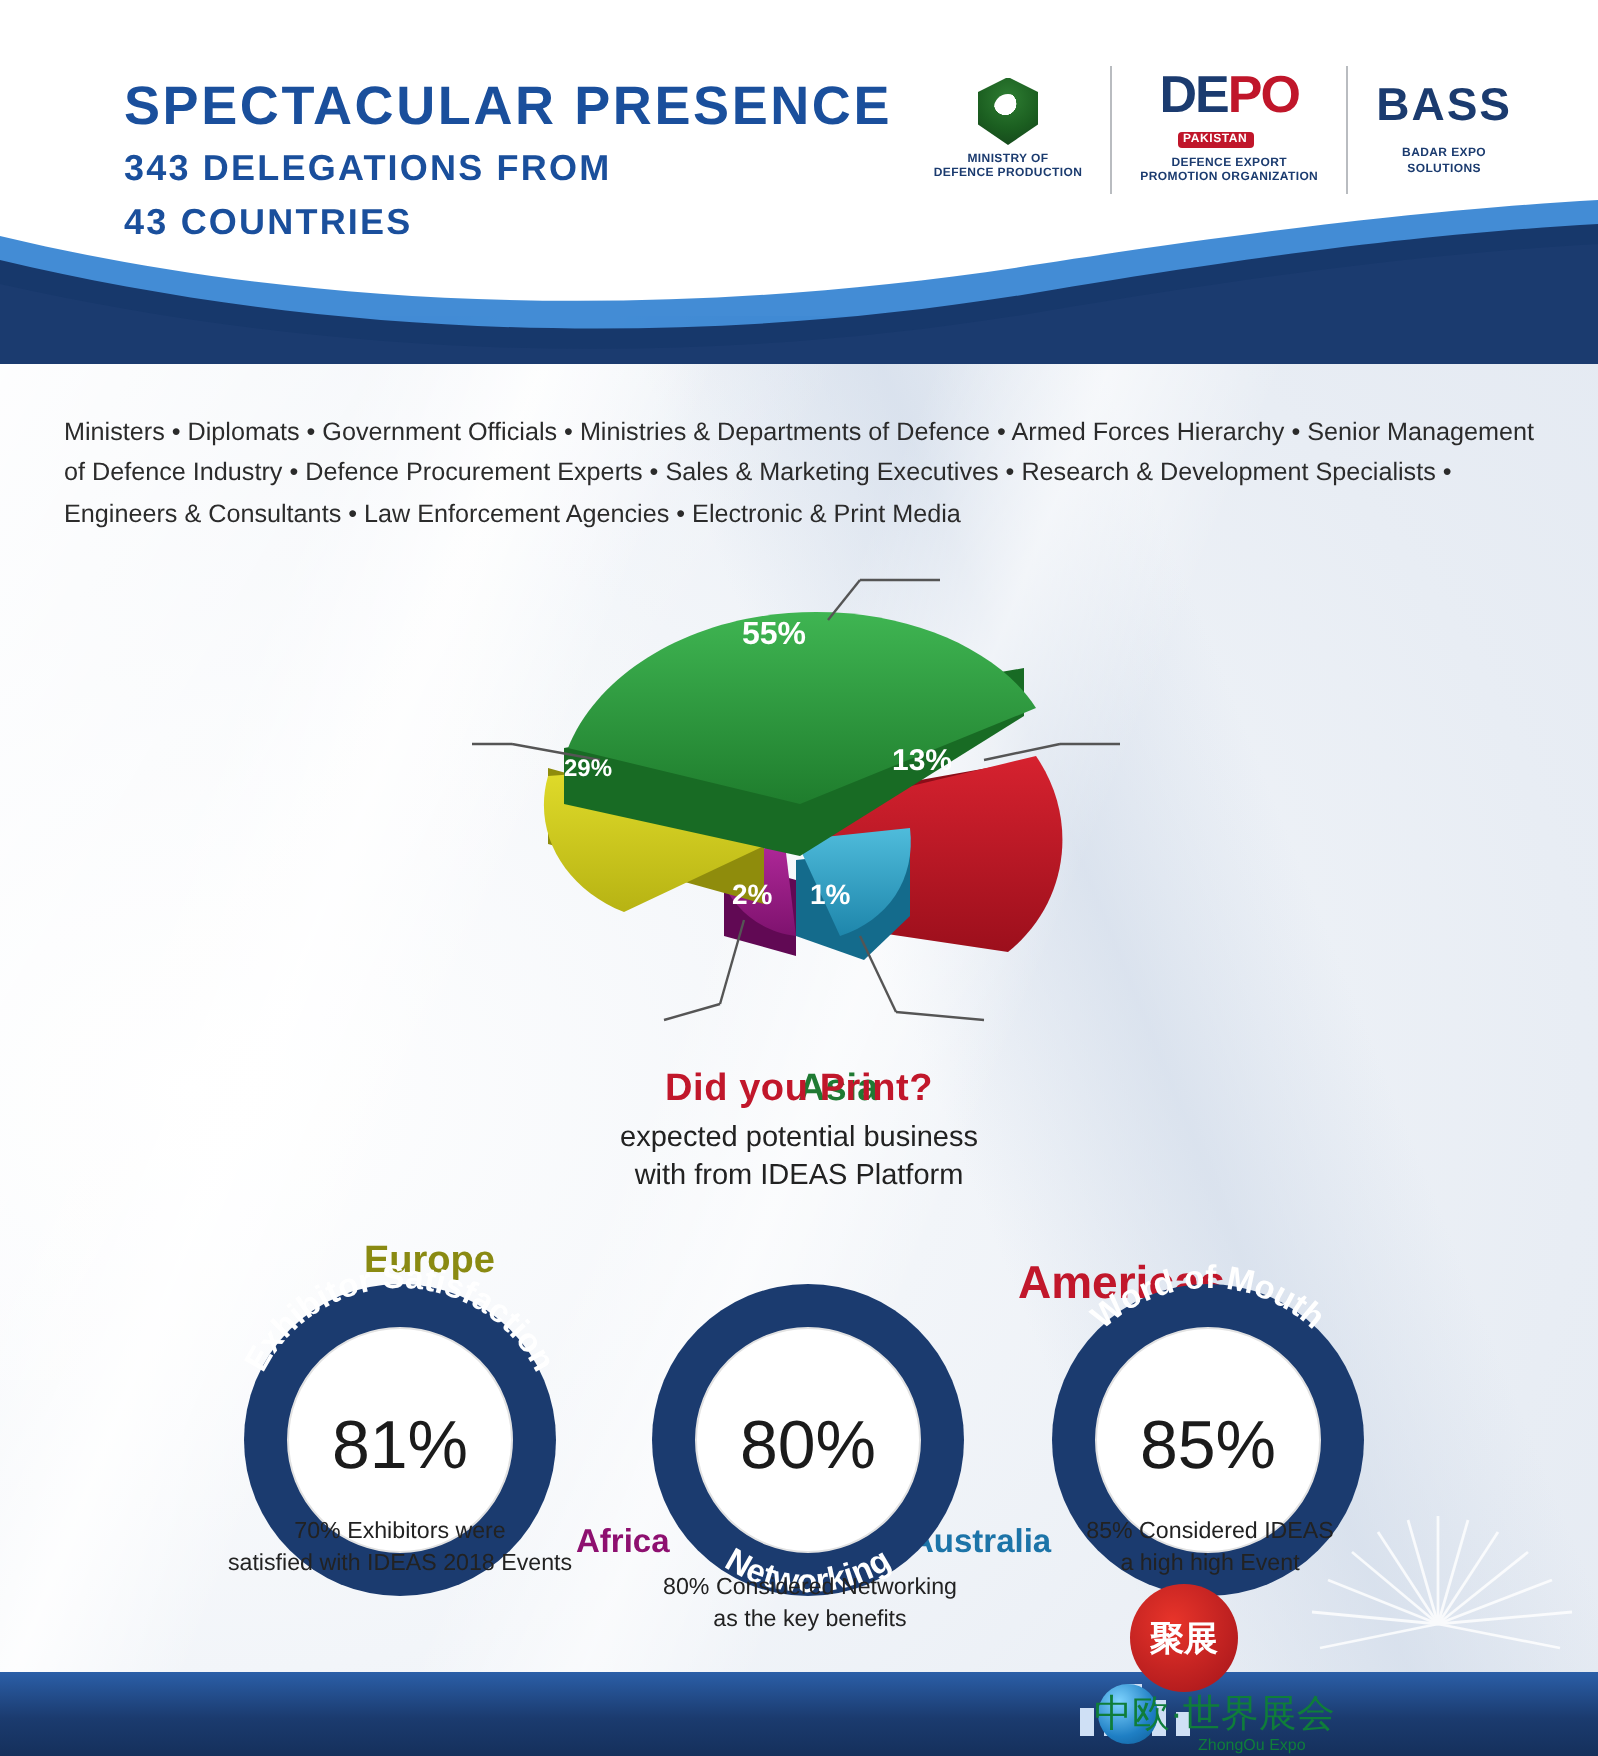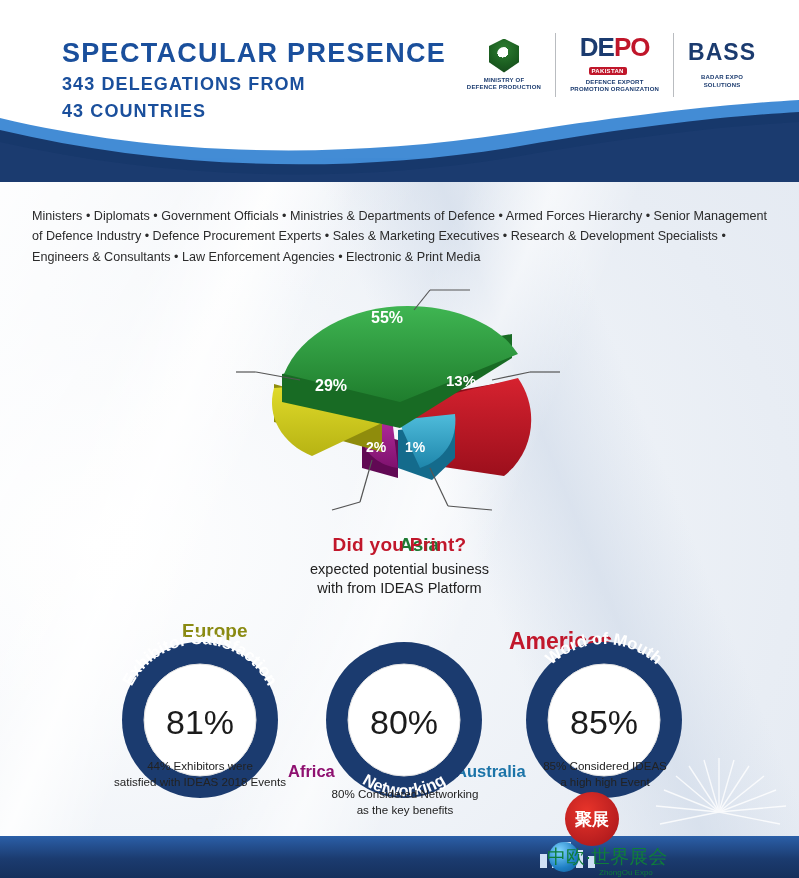--- a/index.html
+++ b/index.html
@@ -92,21 +92,21 @@
   
   .pie-area{position:absolute;left:0;right:0;top:262px;height:300px;}
   .lbl{position:absolute;font-weight:bold;}
   .lbl-asia{left:399px;top:272px;color:#1f7a33;font-size:19px;}
   .lbl-europe{left:182px;top:358px;color:#8a8a12;font-size:19px;}
   .lbl-americas{left:509px;top:366px;color:#c1172b;font-size:23px;}
   .lbl-africa{left:288px;top:500px;color:#8e1070;font-size:16.5px;}
   .lbl-australia{left:455px;top:500px;color:#1c74a8;font-size:16.5px;}
   .pct{position:absolute;color:#ffffff;font-weight:bold;}
   .pct-asia{left:371px;top:309px;font-size:16px;}
-  .pct-europe{left:315px;top:377px;font-size:16px;color:#fff;}
+  .pct-europe{left:282px;top:377px;font-size:12px;color:#fff;}
   .pct-americas{left:446px;top:372px;font-size:15px;}
   .pct-africa{left:366px;top:439px;font-size:14px;}
   .pct-australia{left:405px;top:439px;font-size:14px;}
 
   
   .dyk{position:absolute;left:0;right:0;top:534px;text-align:center;}
   .dyk-title{color:#c1172b;font-size:19px;font-weight:bold;letter-spacing:.3px;}
   .dyk-body{color:#222;font-size:14.5px;line-height:1.32;margin-top:4px;}
 
   
@@ -320,21 +320,21 @@
         <circle cx="604" cy="120" r="78" fill="#1b3b6f"></circle>
         <circle cx="604" cy="120" r="56" fill="#ffffff" stroke="#e2e2e2" stroke-width="1"></circle>
         <text font-family="Liberation Sans, sans-serif" font-size="16.5" font-weight="bold" fill="#ffffff">
           <textPath href="#arc3" startOffset="50%" text-anchor="middle">Word of Mouth</textPath>
         </text>
         <text x="604" y="134" text-anchor="middle" font-family="Liberation Sans, sans-serif" font-size="34" fill="#1b1b1b">85%</text>
       </g>
     </svg>
 
     <div class="cap" style="left:88px;top:158px;width:224px;">
-      <div>44% Exhibitors were</div>
+      <div>70% Exhibitors were</div>
       <div>satisfied with IDEAS 2018 Events</div>
     </div>
     <div class="cap" style="left:292px;top:186px;width:226px;">
       <div>80% Considered  Networking</div>
       <div>as the key benefits</div>
     </div>
     <div class="cap" style="left:496px;top:158px;width:218px;">
       <div>85% Considered IDEAS</div>
       <div>a high high Event</div>
     </div>

